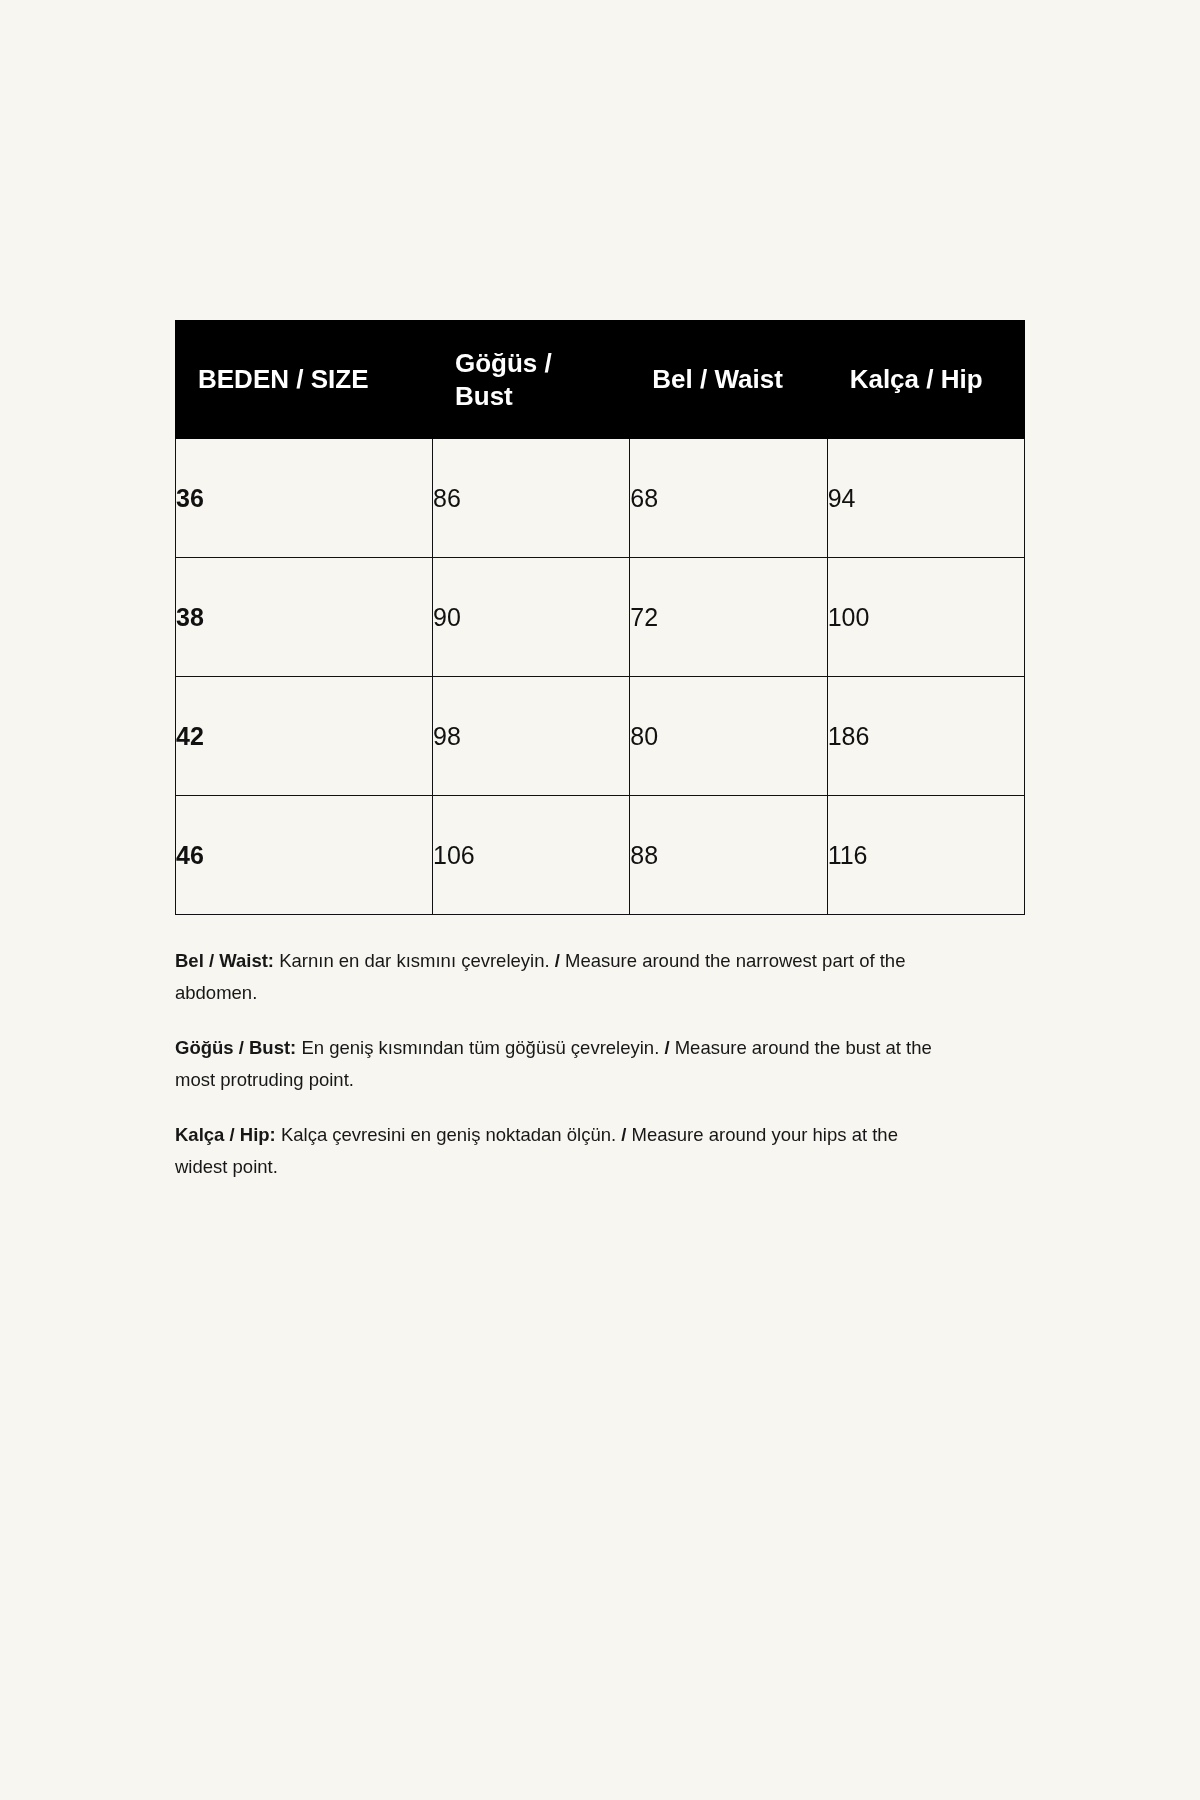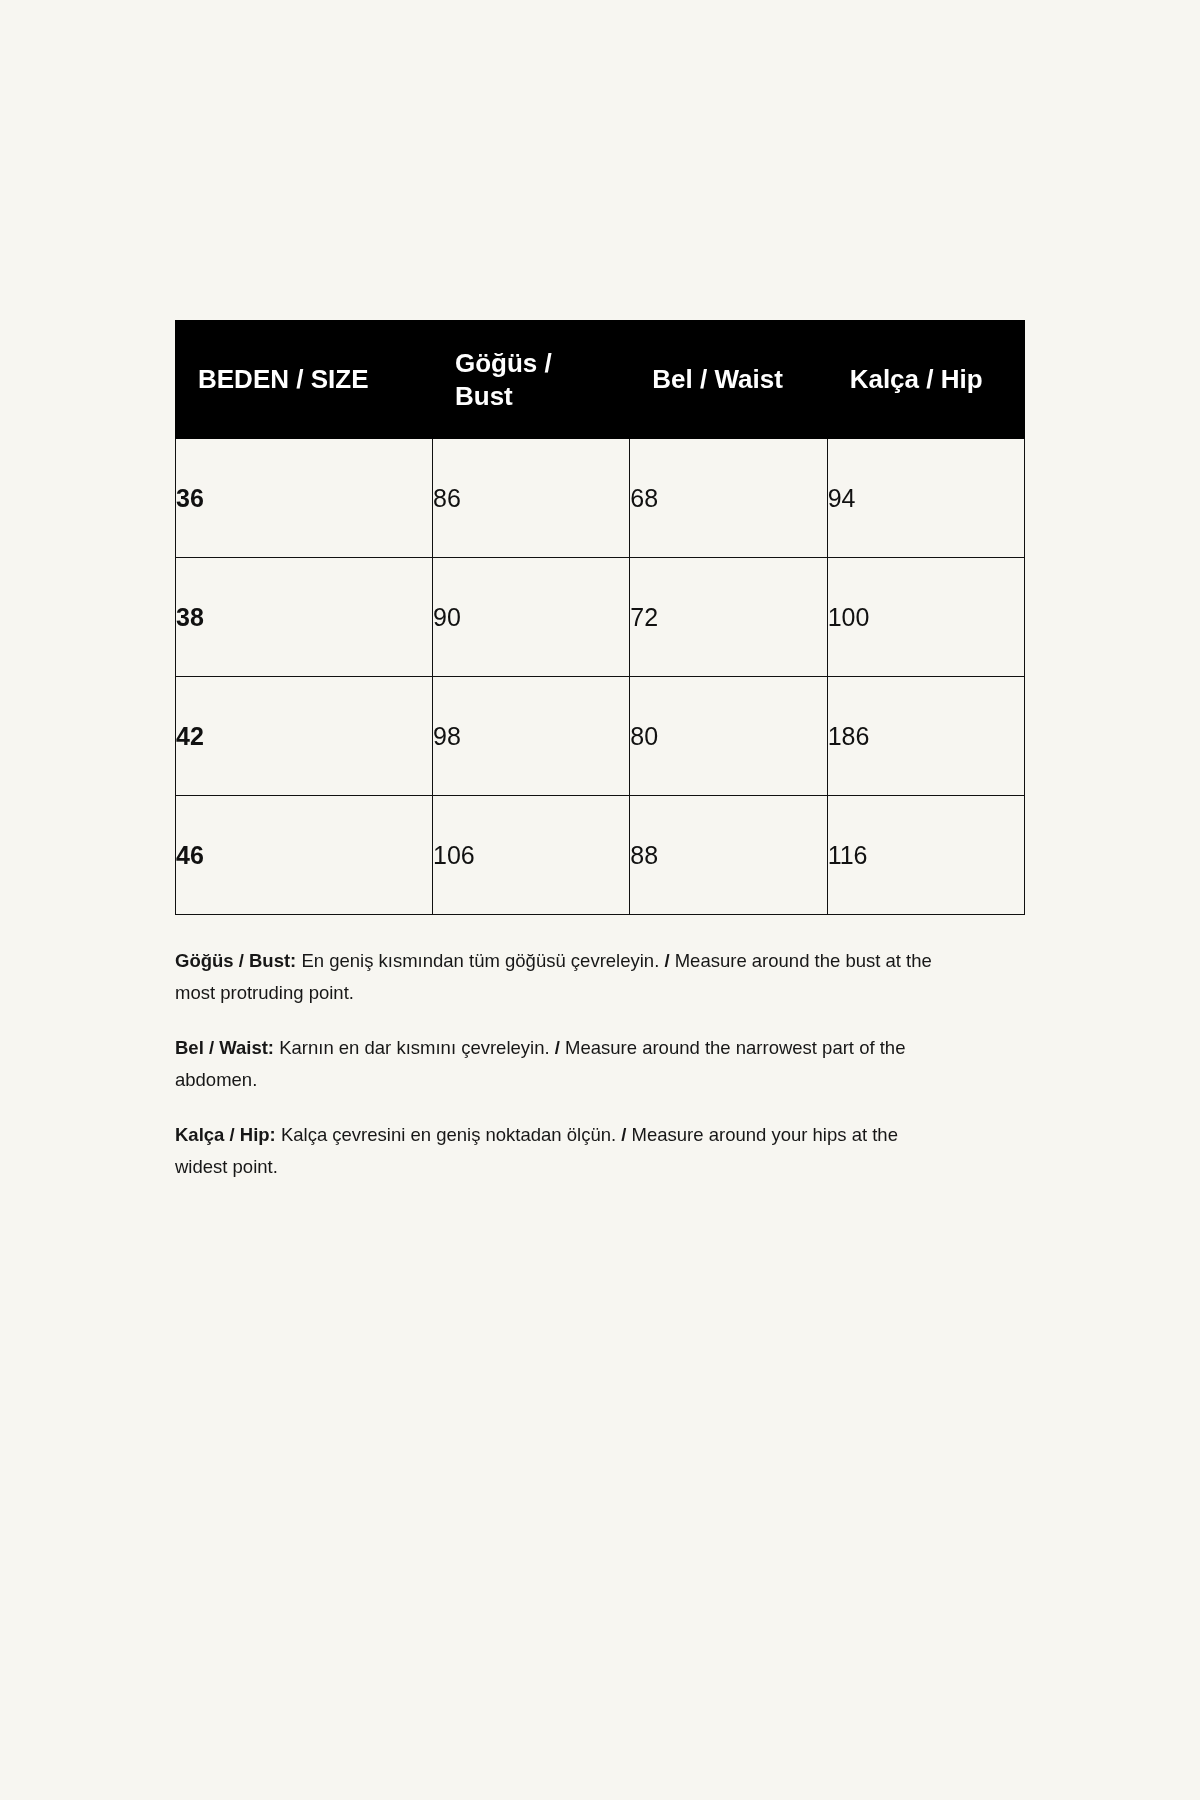--- a/index.html
+++ b/index.html
@@ -126,24 +126,24 @@
           <td class="size-cell">46</td>
           <td>106</td>
           <td>88</td>
           <td>116</td>
         </tr>
       </tbody>
     </table>
 
     <div class="notes">
       <p class="note">
-        <b>Göğüs / Bust:</b><span> En geniş kısmından tüm göğüsü çevreleyin. </span><b class="sep">/</b><span> Measure around the bust at the most protruding point.</span>
+        <b>Bel / Waist:</b><span> Karnın en dar kısmını çevreleyin. </span><b class="sep">/</b><span> Measure around the narrowest part of the abdomen.</span>
       </p>
       <p class="note">
-        <b>Bel / Waist:</b><span> Karnın en dar kısmını çevreleyin. </span><b class="sep">/</b><span> Measure around the narrowest part of the abdomen.</span>
+        <b>Göğüs / Bust:</b><span> En geniş kısmından tüm göğüsü çevreleyin. </span><b class="sep">/</b><span> Measure around the bust at the most protruding point.</span>
       </p>
       <p class="note">
         <b>Kalça / Hip:</b><span> Kalça çevresini en geniş noktadan ölçün. </span><b class="sep">/</b><span> Measure around your hips at the widest point.</span>
       </p>
     </div>
 
   </div>
 </div>
 
 </body></html>

